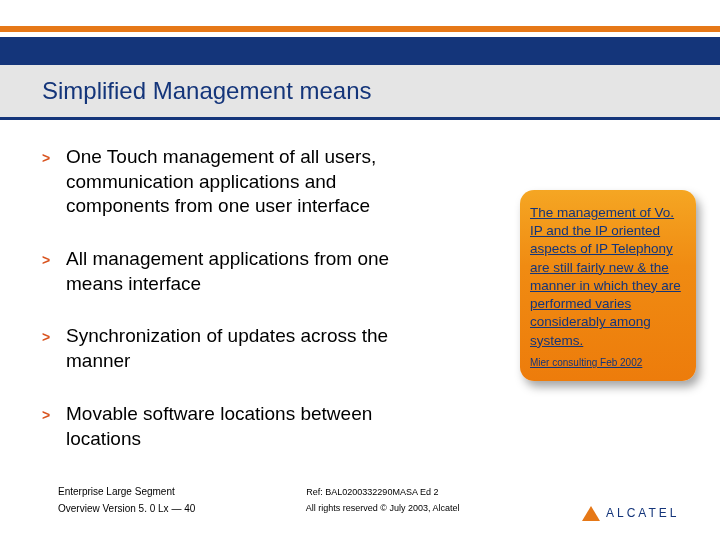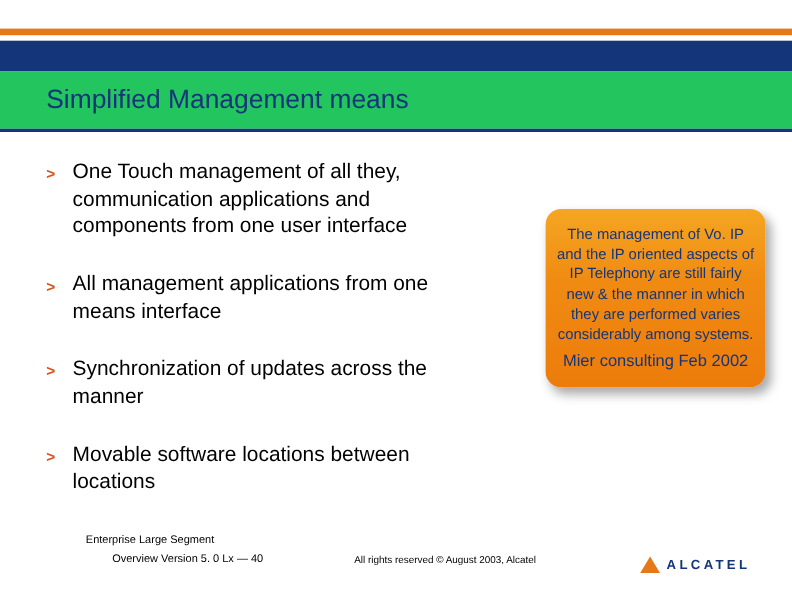--- a/index.html
+++ b/index.html
@@ -30,21 +30,21 @@
     left: 0; right: 0;
     top: 37px;
     height: 28px;
     background: #14357a;
   }
   .titlebar {
     position: absolute;
     left: 0; right: 0;
     top: 65px;
     height: 52px;
-    background: #22c55e;
+    background: #e5e5e5;
     display: flex;
     align-items: center;
     padding-left: 42px;
   }
   .titlebar h1 {
     font-size: 24px;
     font-weight: 400;
     color: #14357a;
   }
   .underbar {
@@ -81,64 +81,62 @@
     padding-top: 4px;
   }
   .bullet .txt {
     font-size: 19px;
     color: #000;
   }
   .callout {
     position: absolute;
     right: 24px;
     top: 190px;
-    width: 200px;
+    width: 176px;
     padding: 14px 10px 12px 10px;
     border-radius: 14px;
     background: linear-gradient(180deg, #f5a623 0%, #f08b12 40%, #ed7c0b 100%);
     box-shadow: 4px 6px 10px rgba(0,0,0,0.35);
-    text-align: center;
     color: #14357a;
     font-size: 13.5px;
     line-height: 1.35;
+    text-decoration: underline;
   }
   .callout .credit {
     margin-top: 6px;
-    font-size: 15px;
+    font-size: 10px;
     color: #14357a;
   }
   .footer {
     position: absolute;
     left: 0; right: 0;
     bottom: 0;
     height: 60px;
     padding: 6px 20px 0 58px;
   }
   .footer-top {
     display: flex;
     justify-content: space-between;
     align-items: flex-end;
-    margin-left: 20px;
   }
   .footer .seg {
     font-size: 10px;
     color: #000;
   }
   .footer .ref {
     font-size: 9px;
     color: #000;
     text-align: center;
     flex: 1;
   }
   .footer-bot {
     display: flex;
     justify-content: space-between;
-    align-items: center;
+    align-items: flex-start;
     margin-top: 6px;
-    margin-left: 44px;
   }
   .footer .ver {
     font-size: 10px;
     color: #000;
   }
   .footer .rights {
     font-size: 9px;
     color: #000;
     text-align: center;
     flex: 1;
@@ -156,40 +154,40 @@
   .logo .tri {
     width: 0; height: 0;
     border-left: 9px solid transparent;
     border-right: 9px solid transparent;
     border-bottom: 15px solid #e67817;
   }
   .logo .word {
     font-size: 12px;
     letter-spacing: 3px;
     color: #14357a;
-    font-weight: 700;
+    font-weight: 400;
   }
 </style>
 </head>
 <body>
 
 <div class="topstripe"></div>
 <div class="topstripe2"></div>
 <div class="topstripe3"></div>
 
 <div class="titlebar">
   <h1>Simplified Management means</h1>
 </div>
 <div class="underbar"></div>
 
 <div class="content">
   <div class="bullets">
     <div class="bullet">
       <div class="mark">&gt;</div>
-      <div class="txt">One Touch management of all they, communication applications and components from one user interface</div>
+      <div class="txt">One Touch management of all users, communication applications and components from one user interface</div>
     </div>
     <div class="bullet">
       <div class="mark">&gt;</div>
       <div class="txt">All management applications from one means interface</div>
     </div>
     <div class="bullet">
       <div class="mark">&gt;</div>
       <div class="txt">Synchronization of updates across the manner</div>
     </div>
     <div class="bullet">
@@ -200,25 +198,26 @@
 </div>
 
 <div class="callout">
   <div>The management of Vo. IP and the IP oriented aspects of IP Telephony are still fairly new &amp; the manner in which they are performed varies considerably among systems.</div>
   <div class="credit">Mier consulting Feb 2002</div>
 </div>
 
 <div class="footer">
   <div class="footer-top">
     <div class="seg">Enterprise Large Segment</div>
+    <div class="ref">Ref: BAL0200332290MASA Ed 2</div>
     <div style="width:130px"></div>
   </div>
   <div class="footer-bot">
     <div class="ver">Overview Version 5. 0 Lx  — 40</div>
-    <div class="rights">All rights reserved © August 2003, Alcatel</div>
+    <div class="rights">All rights reserved © July 2003, Alcatel</div>
     <div style="width:130px"></div>
   </div>
 </div>
 
 <div class="logo">
   <div class="tri"></div>
   <div class="word">ALCATEL</div>
 </div>
 
 </body></html>

